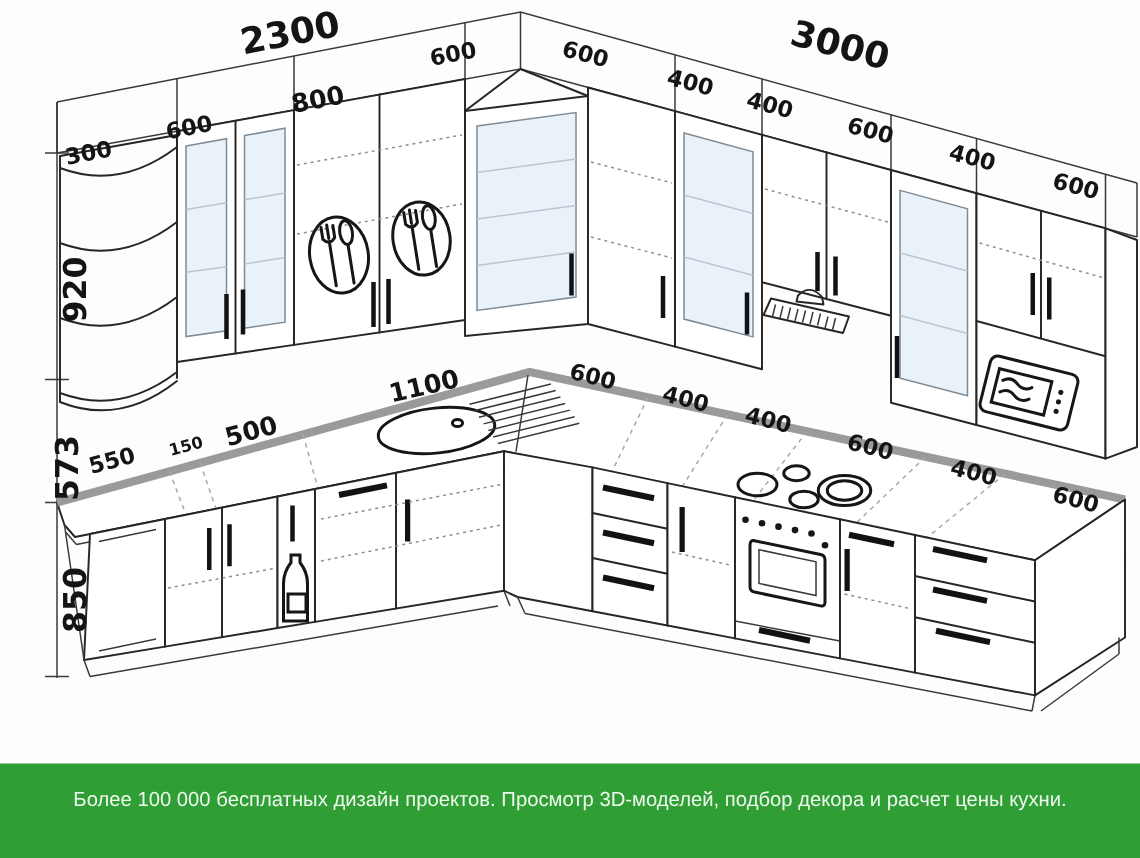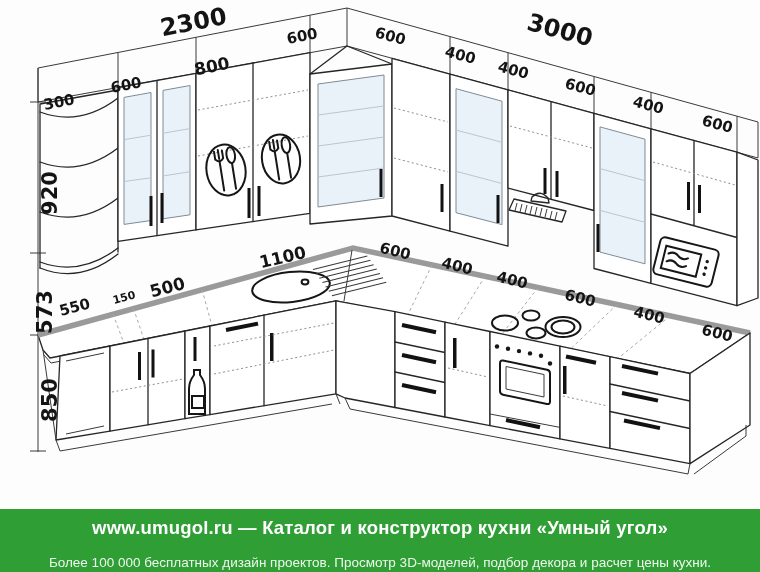--- a/index.html
+++ b/index.html
@@ -275,16 +275,15 @@
     <text class="dim t15" x="648" y="320" transform="rotate(14 648 320)">400</text>
     <text class="dim t15" x="716" y="338" transform="rotate(14 716 338)">600</text>
 
     <text class="dim t21" x="57" y="193" transform="rotate(-90 57 193)">920</text>
     <text class="dim t21" x="52" y="312" transform="rotate(-90 52 312)">573</text>
     <text class="dim t21" x="57" y="400" transform="rotate(-90 57 400)">850</text>
   </g>
 </svg>
 
 <div class="footer">
-  <div class="f1">www.umugol.ru — Каталог и конструктор кухни «Умный угол»</div>
   <div class="f2">Более 100 000 бесплатных дизайн проектов. Просмотр 3D-моделей, подбор декора и расчет цены кухни.</div>
 </div>
 </div>
 
 </body></html>

